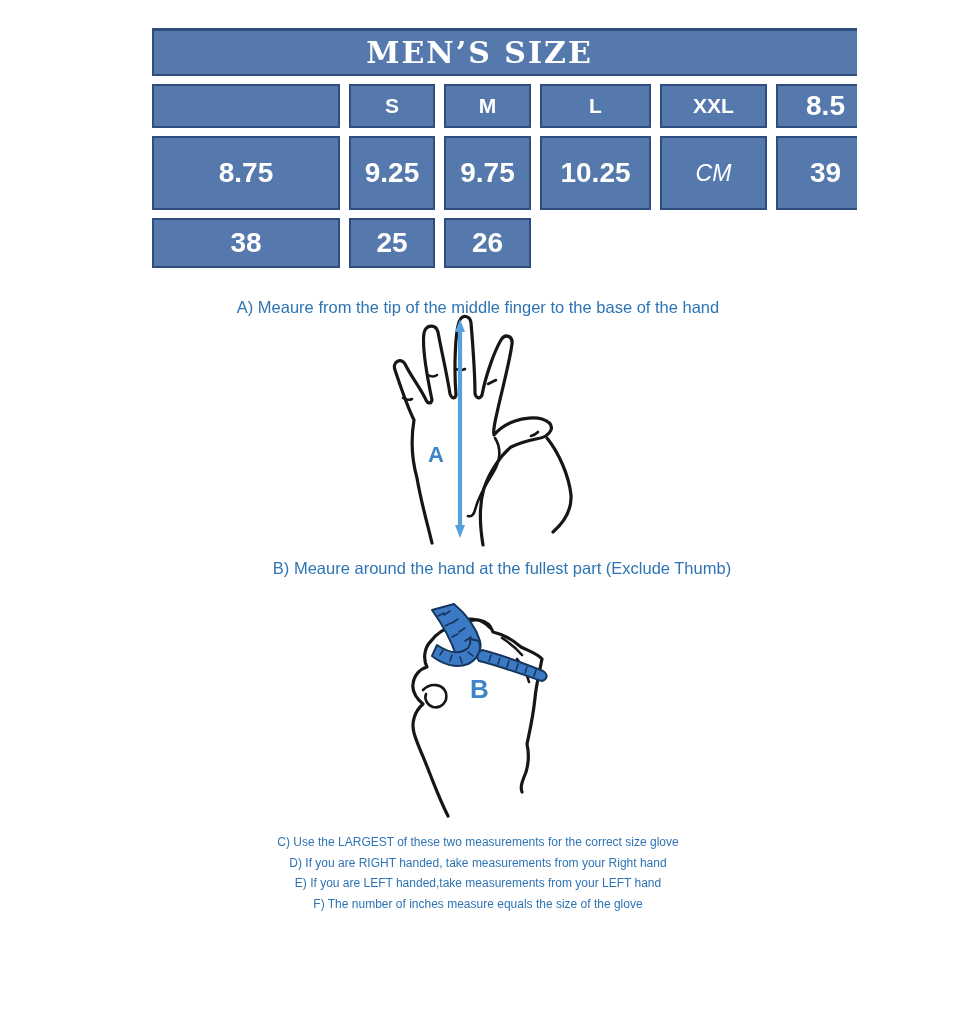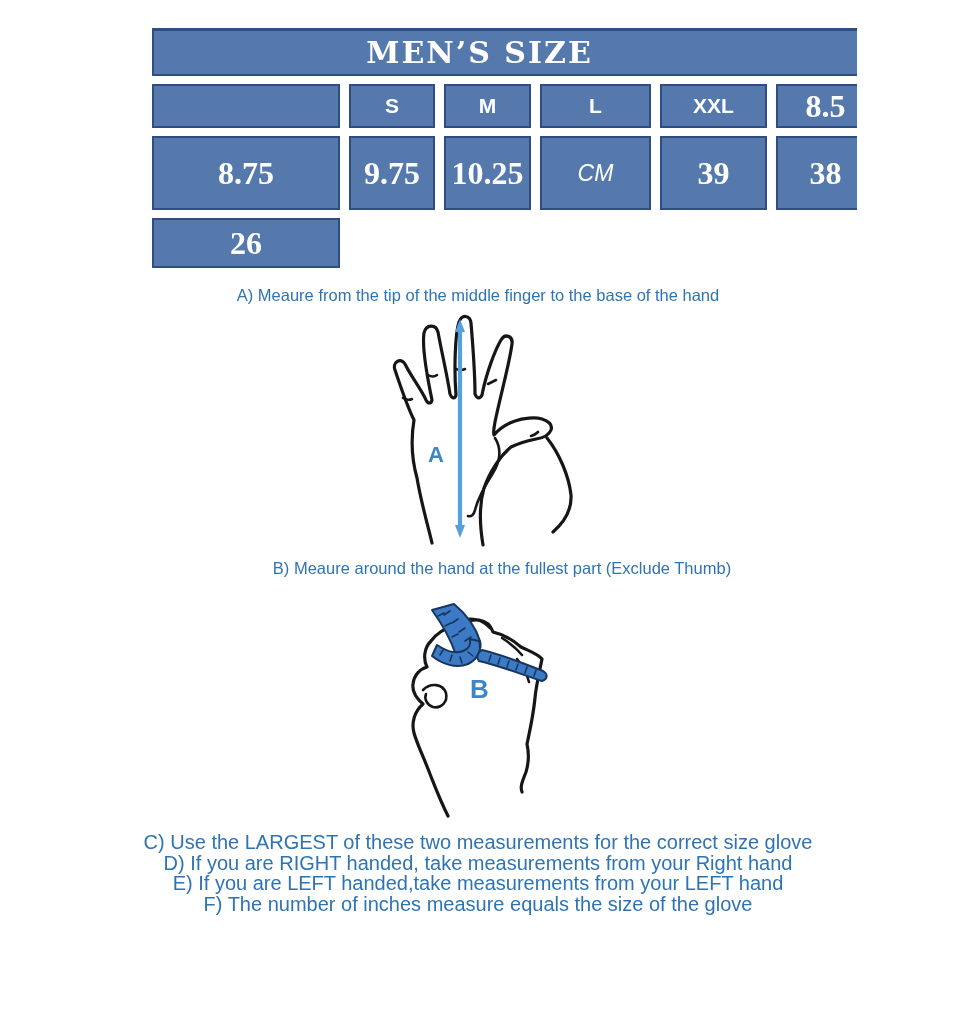--- a/index.html
+++ b/index.html
@@ -29,31 +29,31 @@
     font-weight:bold;font-size:30px;letter-spacing:2px;
     padding-right:68px;
   }
   .header-cell{font-size:21px;font-weight:bold;}
   .label-cell{font-size:21px;}
   .label-cell.multiline{
     justify-content:flex-start;text-align:left;
     padding-left:9px;line-height:1.22;
   }
   .label-cell.cm{font-size:23px;font-style:italic;}
-  .value-cell{font-size:32px;font-weight:bold;font-family:Liberation Serif, serif;}
+  .value-cell{font-size:28px;font-weight:bold;}
   
   .instr{
     position:absolute;left:0;width:956px;text-align:center;
     color:#2e74b5;font-size:16.5px;white-space:pre;
   }
-  #instr-a{top:286px;}
+  #instr-a{top:298px;}
   #instr-b{top:559px;padding-left:24px;}
   .instr-block{
     position:absolute;left:0;top:832px;width:956px;text-align:center;
-    color:#2e74b5;font-size:20px;line-height:20.5px;
+    color:#2e74b5;font-size:12px;line-height:20.5px;
   }
   
   .diagram{position:absolute;}
   #hand-a{left:365px;top:312px;}
   #hand-b{left:390px;top:586px;}
   .ink{fill:none;stroke:#161616;stroke-width:3.2;stroke-linecap:round;stroke-linejoin:round;}
   .ink-thin{fill:none;stroke:#161616;stroke-width:2.6;stroke-linecap:round;}
   .tape{fill:#3d7ac6;stroke:#17365d;stroke-width:2;stroke-linejoin:round;}
   .tape-tick{fill:none;stroke:#17365d;stroke-width:1.6;stroke-linecap:round;}
   .arrow{stroke:#56a0dd;stroke-width:4.2;stroke-linecap:round;}
@@ -72,26 +72,28 @@
     <div class="cell title-cell">MEN’S SIZE</div>
 
     <div class="cell header-cell"></div>
     <div class="cell header-cell">S</div>
     <div class="cell header-cell">M</div>
     <div class="cell header-cell">L</div>
     <div class="cell header-cell">XXL</div>
 
     <div class="cell value-cell">8.5</div>
     <div class="cell value-cell">8.75</div>
+    <div class="cell value-cell">9.25</div>
     <div class="cell value-cell">9.75</div>
     <div class="cell value-cell">10.25</div>
 
     <div class="cell label-cell cm">CM</div>
     <div class="cell value-cell">39</div>
     <div class="cell value-cell">38</div>
+    <div class="cell value-cell">25</div>
     <div class="cell value-cell">26</div>
   </div>
 
   <div class="instr" id="instr-a">A) Meaure from the tip of the middle finger to the base of the hand</div>
 
   <svg id="hand-a" class="diagram" width="230" height="238" viewBox="0 0 230 238" xmlns="http://www.w3.org/2000/svg">
 
     <path class="ink" d="
       M 67,231
       C 62,210 56,190 52,166

